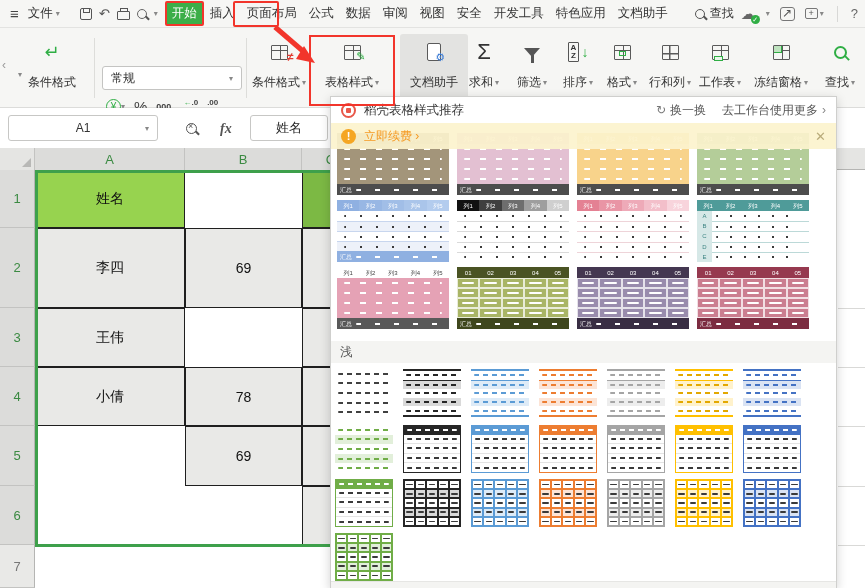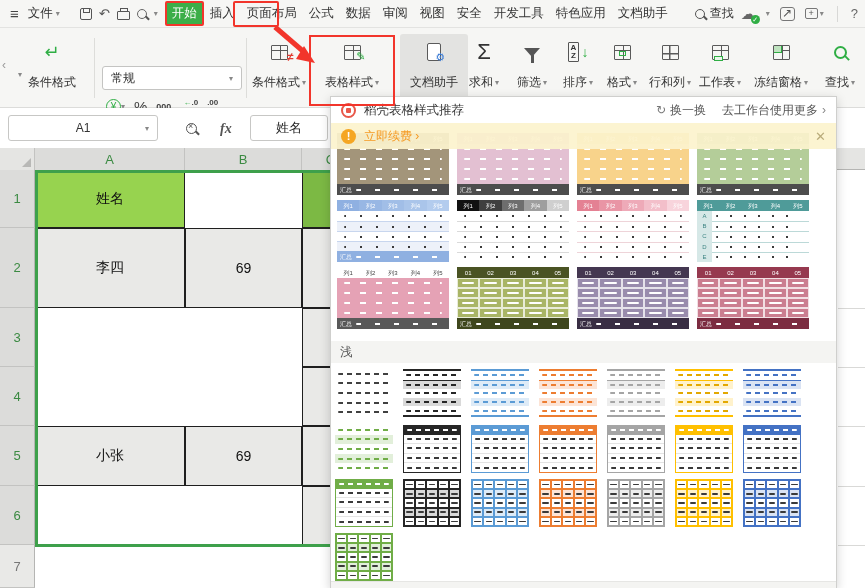--- a/index.html
+++ b/index.html
@@ -381,23 +381,25 @@
       <div class="rowhdr" style="top: 160px; height: 59px;">3</div>
       <div class="rowhdr" style="top: 219px; height: 59px;">4</div>
       <div class="rowhdr" style="top: 278px; height: 60px;">5</div>
       <div class="rowhdr" style="top: 338px; height: 59px;">6</div>
       <div class="rowhdr dim" style="top: 397px; height: 43px;">7</div>
       <div class="scell" style="left: 35px; top: 22px; width: 150px; height: 58px; background: rgb(151, 211, 79);">姓名</div>
       <div class="scell" style="left: 302px; top: 22px; width: 58px; height: 58px; background: rgb(124, 185, 68);"></div>
       <div class="scell" style="left: 35px; top: 80px; width: 150px; height: 80px; background: rgb(233, 233, 231);">李四</div>
       <div class="scell" style="left: 185px; top: 80px; width: 117px; height: 80px; background: rgb(233, 233, 231);">69</div>
       <div class="scell" style="left: 302px; top: 80px; width: 58px; height: 80px; background: rgb(233, 233, 231);"></div>
+      <div class="scell" style="left: 35px; top: 160px; width: 150px; height: 59px; background: rgb(233, 233, 231);">王伟</div>
       <div class="scell" style="left: 302px; top: 160px; width: 58px; height: 59px; background: rgb(233, 233, 231);"></div>
+      <div class="scell" style="left: 35px; top: 219px; width: 150px; height: 59px; background: rgb(233, 233, 231);">小倩</div>
+      <div class="scell" style="left: 185px; top: 219px; width: 117px; height: 59px; background: rgb(233, 233, 231);">78</div>
       <div class="scell" style="left: 302px; top: 219px; width: 58px; height: 59px; background: rgb(233, 233, 231);"></div>
-      <div class="scell" style="left: 35px; top: 278px; width: 150px; height: 60px; background: rgb(233, 233, 231);">小张</div>
       <div class="scell" style="left: 185px; top: 278px; width: 117px; height: 60px; background: rgb(233, 233, 231);">69</div>
       <div class="scell" style="left: 302px; top: 278px; width: 58px; height: 60px; background: rgb(233, 233, 231);"></div>
       <div class="scell" style="left: 302px; top: 338px; width: 58px; height: 59px; background: rgb(233, 233, 231);"></div>
       <div class="selbox" style="left: 35px; top: 22px; width: 790px; height: 377px; border-color: rgb(62, 160, 75);"></div>
       <div class="sliverline" style="left: 838px; top: 160px; width: 27px;"></div>
       <div class="sliverline" style="left: 838px; top: 219px; width: 27px;"></div>
       <div class="sliverline" style="left: 838px; top: 278px; width: 27px;"></div>
       <div class="sliverline" style="left: 838px; top: 338px; width: 27px;"></div>
       <div class="sliverline" style="left: 838px; top: 397px; width: 27px;"></div>
     </div>

